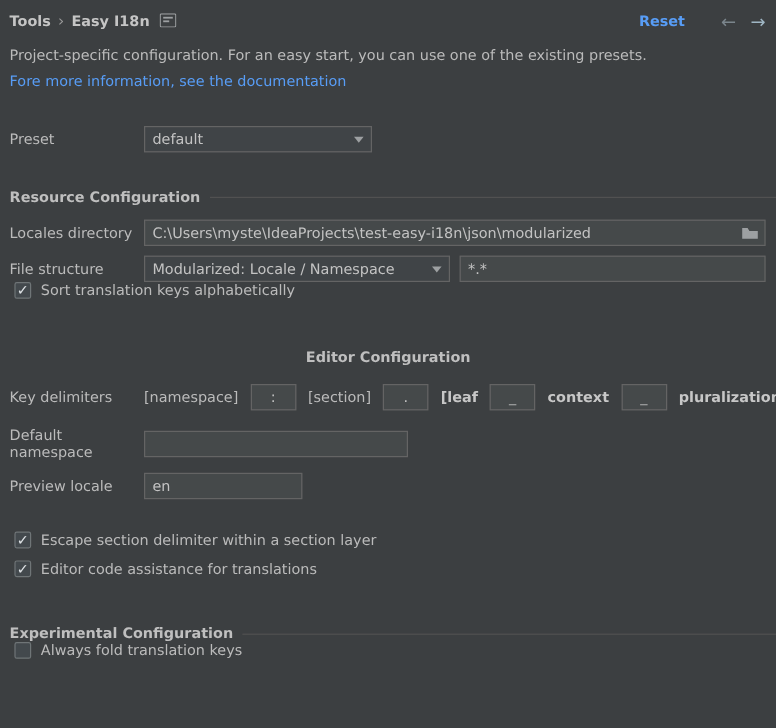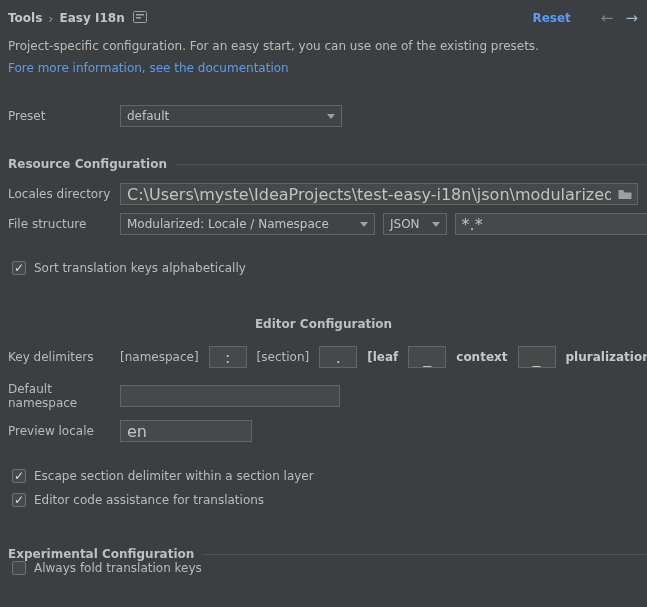--- a/index.html
+++ b/index.html
@@ -28,21 +28,21 @@
   .desc { margin-top:12px; }
   .doc-link { margin-top:8px; color:#589df6; cursor:pointer; display:inline-block; }
 
   
   .row { display:flex; align-items:center; padding-left:8px; }
   .label { width:112px; flex:0 0 112px; color:#bbbbbb; }
 
   
   .text-field {
     background:#45494a; border:1px solid #646464; color:#c3c3c3;
-    height:22px; box-sizing:border-box; padding:0 6px; font-size:16px;
+    height:22px; box-sizing:border-box; padding:0 6px; font-size:12px;
     font-family:"DejaVu Sans","Liberation Sans",sans-serif;
     outline:none;
   }
   .combo {
     background:#404447; border:1px solid #646464; height:22px; box-sizing:border-box;
     display:flex; align-items:center; cursor:pointer;
   }
   .combo-value { flex:1; padding:0 6px; white-space:nowrap; overflow:hidden; color:#c3c3c3; }
   .combo-arrow { width:20px; align-self:stretch; display:flex; align-items:center; justify-content:center; }
   .combo-arrow .tri { width:0; height:0; border-left:4px solid transparent; border-right:4px solid transparent; border-top:5px solid #9da0a2; }
@@ -69,21 +69,21 @@
 
   
   .delims { display:flex; align-items:center; gap:10px; }
   .delim-field { width:38px; text-align:center; }
   .token { white-space:nowrap; }
   .token.bold { font-weight:bold; color:#c7c7c7; }
   .preset-row{margin-top:30px;}
   .sec-resource{margin-top:30px;}
   .row-locales{margin-top:12px;}
   .row-filestruct{margin-top:8px;}
-  .cb-sort{margin-top:26px;}
+  .cb-sort{}
   .sec-editor{margin-top:42px;flex-direction:column;}
   .row-delims{margin-top:15px;}
   .row-defns{margin-top:14px;}
   .row-preview{margin-top:10px;}
   .cb-escape{margin-top:27px;}
   .cb-assist{margin-top:10px;}
   .sec-exp{margin-top:40px;}
   .cb-fold{align-items:flex-end;}
 </style>
 </head>
@@ -104,21 +104,21 @@
   <span class="reset-link">Reset</span>
   <span class="nav-arrow nav-back">←</span>
   <span class="nav-arrow nav-fwd">→</span>
 </div>
 
 <div class="pad desc">Project-specific configuration. For an easy start, you can use one of the existing presets.</div>
 <div class="pad"><span class="doc-link">Fore more information, see the documentation</span></div>
 
 <div class="row preset-row">
   <span class="label">Preset</span>
-  <div class="combo" style="width:222px;">
+  <div class="combo" style="width:190px;">
     <span class="combo-value">default</span>
     <span class="combo-arrow">
         <span class="tri"></span>
       </span>
   </div>
 </div>
 
 <div class="section sec-resource">
   <span class="section-title">Resource Configuration</span>
   <span class="section-line"></span>
@@ -133,26 +133,20 @@
         <path d="M0.5 2 L0.5 10 L13.5 10 L13.5 3.5 L6.5 3.5 L5 1 L0.5 1 Z" fill="#9da0a2" stroke="none"></path>
       </svg>
     </span>
   </div>
 </div>
 
 <div class="row row-filestruct" style="padding-right:9px;">
   <span class="label">File structure</span>
   <div class="combo" style="width:255px; margin-right:8px;gap:24px;">
     <span class="combo-value">Modularized: Locale / Namespace</span>
-    <span class="combo-arrow">
-        <span class="tri"></span>
-      </span>
-  </div>
-  <div class="combo" style="width:117px; margin-right:8px;">
-    <span class="combo-value">JSON</span>
     <span class="combo-arrow">
         <span class="tri"></span>
       </span>
   </div>
   <input class="text-field" style="flex: 1 1 0%;" value="*.*">
 </div>
 
 <div class="cb-row cb-sort">
   <span class="cb-box checked"></span>
   <span class="cb-label">Sort translation keys alphabetically</span>

